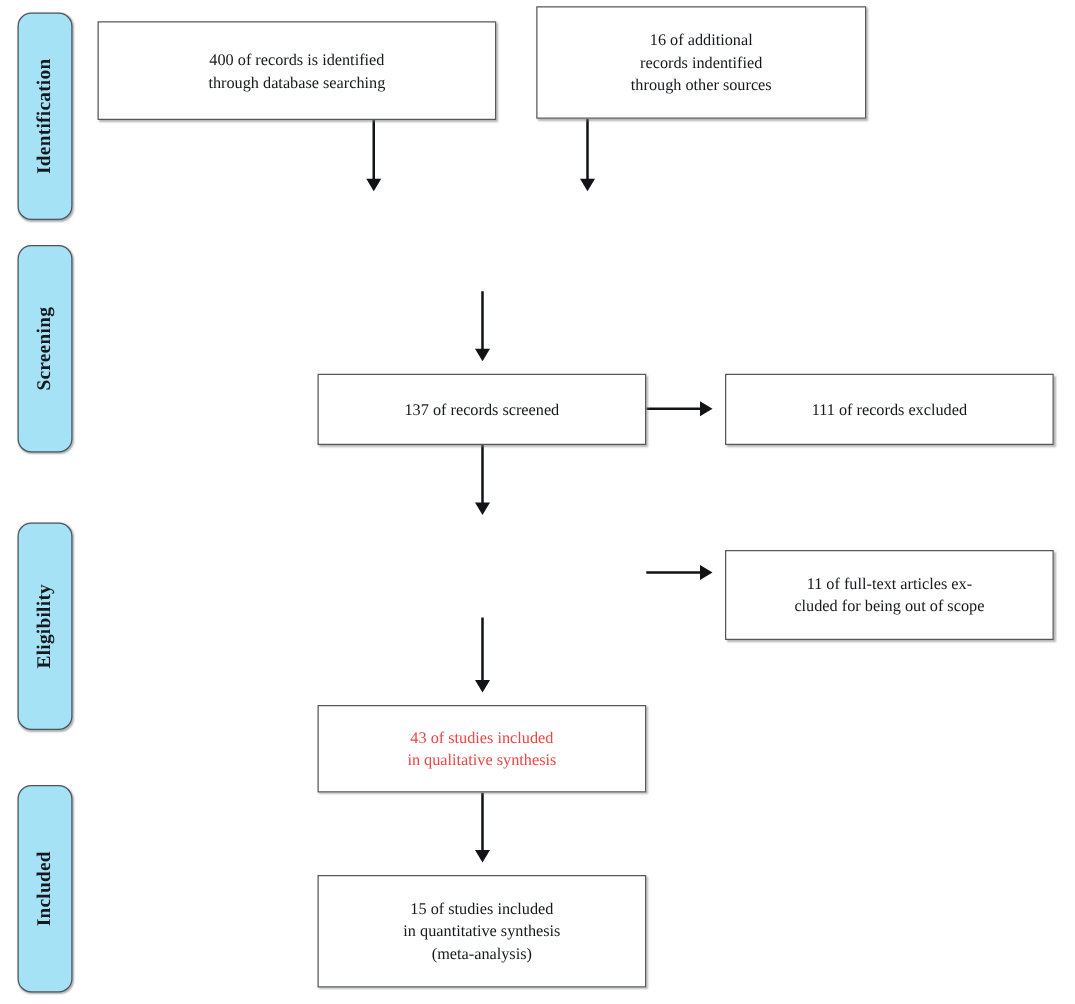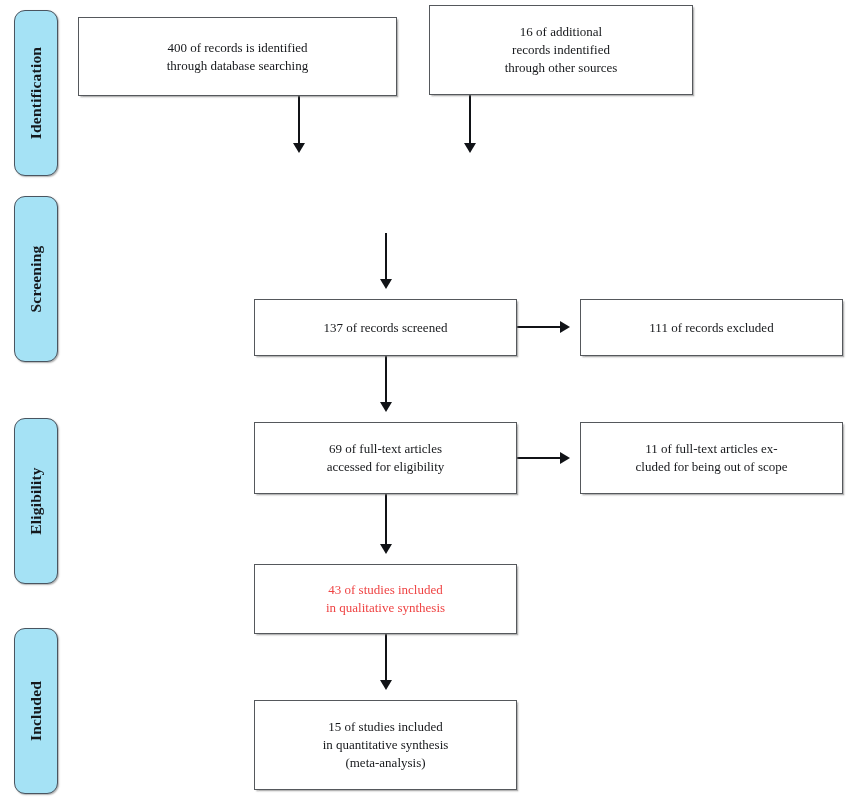--- a/index.html
+++ b/index.html
@@ -131,25 +131,21 @@
       <div class="node-text" style="color: rgb(22, 24, 27);">16 of additional
 records indentified
 through other sources</div>
     </div>
     <div class="node-box" style="left: 254px; top: 299px; width: 263px; height: 57px; background: rgb(255, 255, 255); border-color: rgb(85, 88, 92);">
       <div class="node-text" style="color: rgb(22, 24, 27);">137 of records screened</div>
     </div>
     <div class="node-box" style="left: 580px; top: 299px; width: 263px; height: 57px; background: rgb(255, 255, 255); border-color: rgb(85, 88, 92);">
       <div class="node-text" style="color: rgb(22, 24, 27);">111 of records excluded</div>
     </div>
-    <div class="node-box" style="left: 254px; top: 422px; width: 263px; height: 72px; background: rgb(255, 255, 255); border-color: rgb(85, 88, 92);">
-      <div class="node-text" style="color: rgb(22, 24, 27);">69 of full-text articles
-accessed for eligibility</div>
-    </div>
-    <div class="node-box" style="left: 580px; top: 422px; width: 263px; height: 72px; background: rgb(255, 255, 255); border-color: rgb(85, 88, 92);">
+    <div class="node-box" style="left: 580px; top: 440px; width: 263px; height: 72px; background: rgb(255, 255, 255); border-color: rgb(85, 88, 92);">
       <div class="node-text" style="color: rgb(22, 24, 27);">11 of full-text articles ex-
 cluded for being out of scope</div>
     </div>
     <div class="node-box" style="left: 254px; top: 564px; width: 263px; height: 70px; background: rgb(255, 255, 255); border-color: rgb(85, 88, 92);">
       <div class="node-text" style="color: #ef4444;">43 of studies included
 in qualitative synthesis</div>
     </div>
     <div class="node-box" style="left: 254px; top: 700px; width: 263px; height: 90px; background: rgb(255, 255, 255); border-color: rgb(85, 88, 92);">
       <div class="node-text" style="color: rgb(22, 24, 27);">15 of studies included
 in quantitative synthesis

